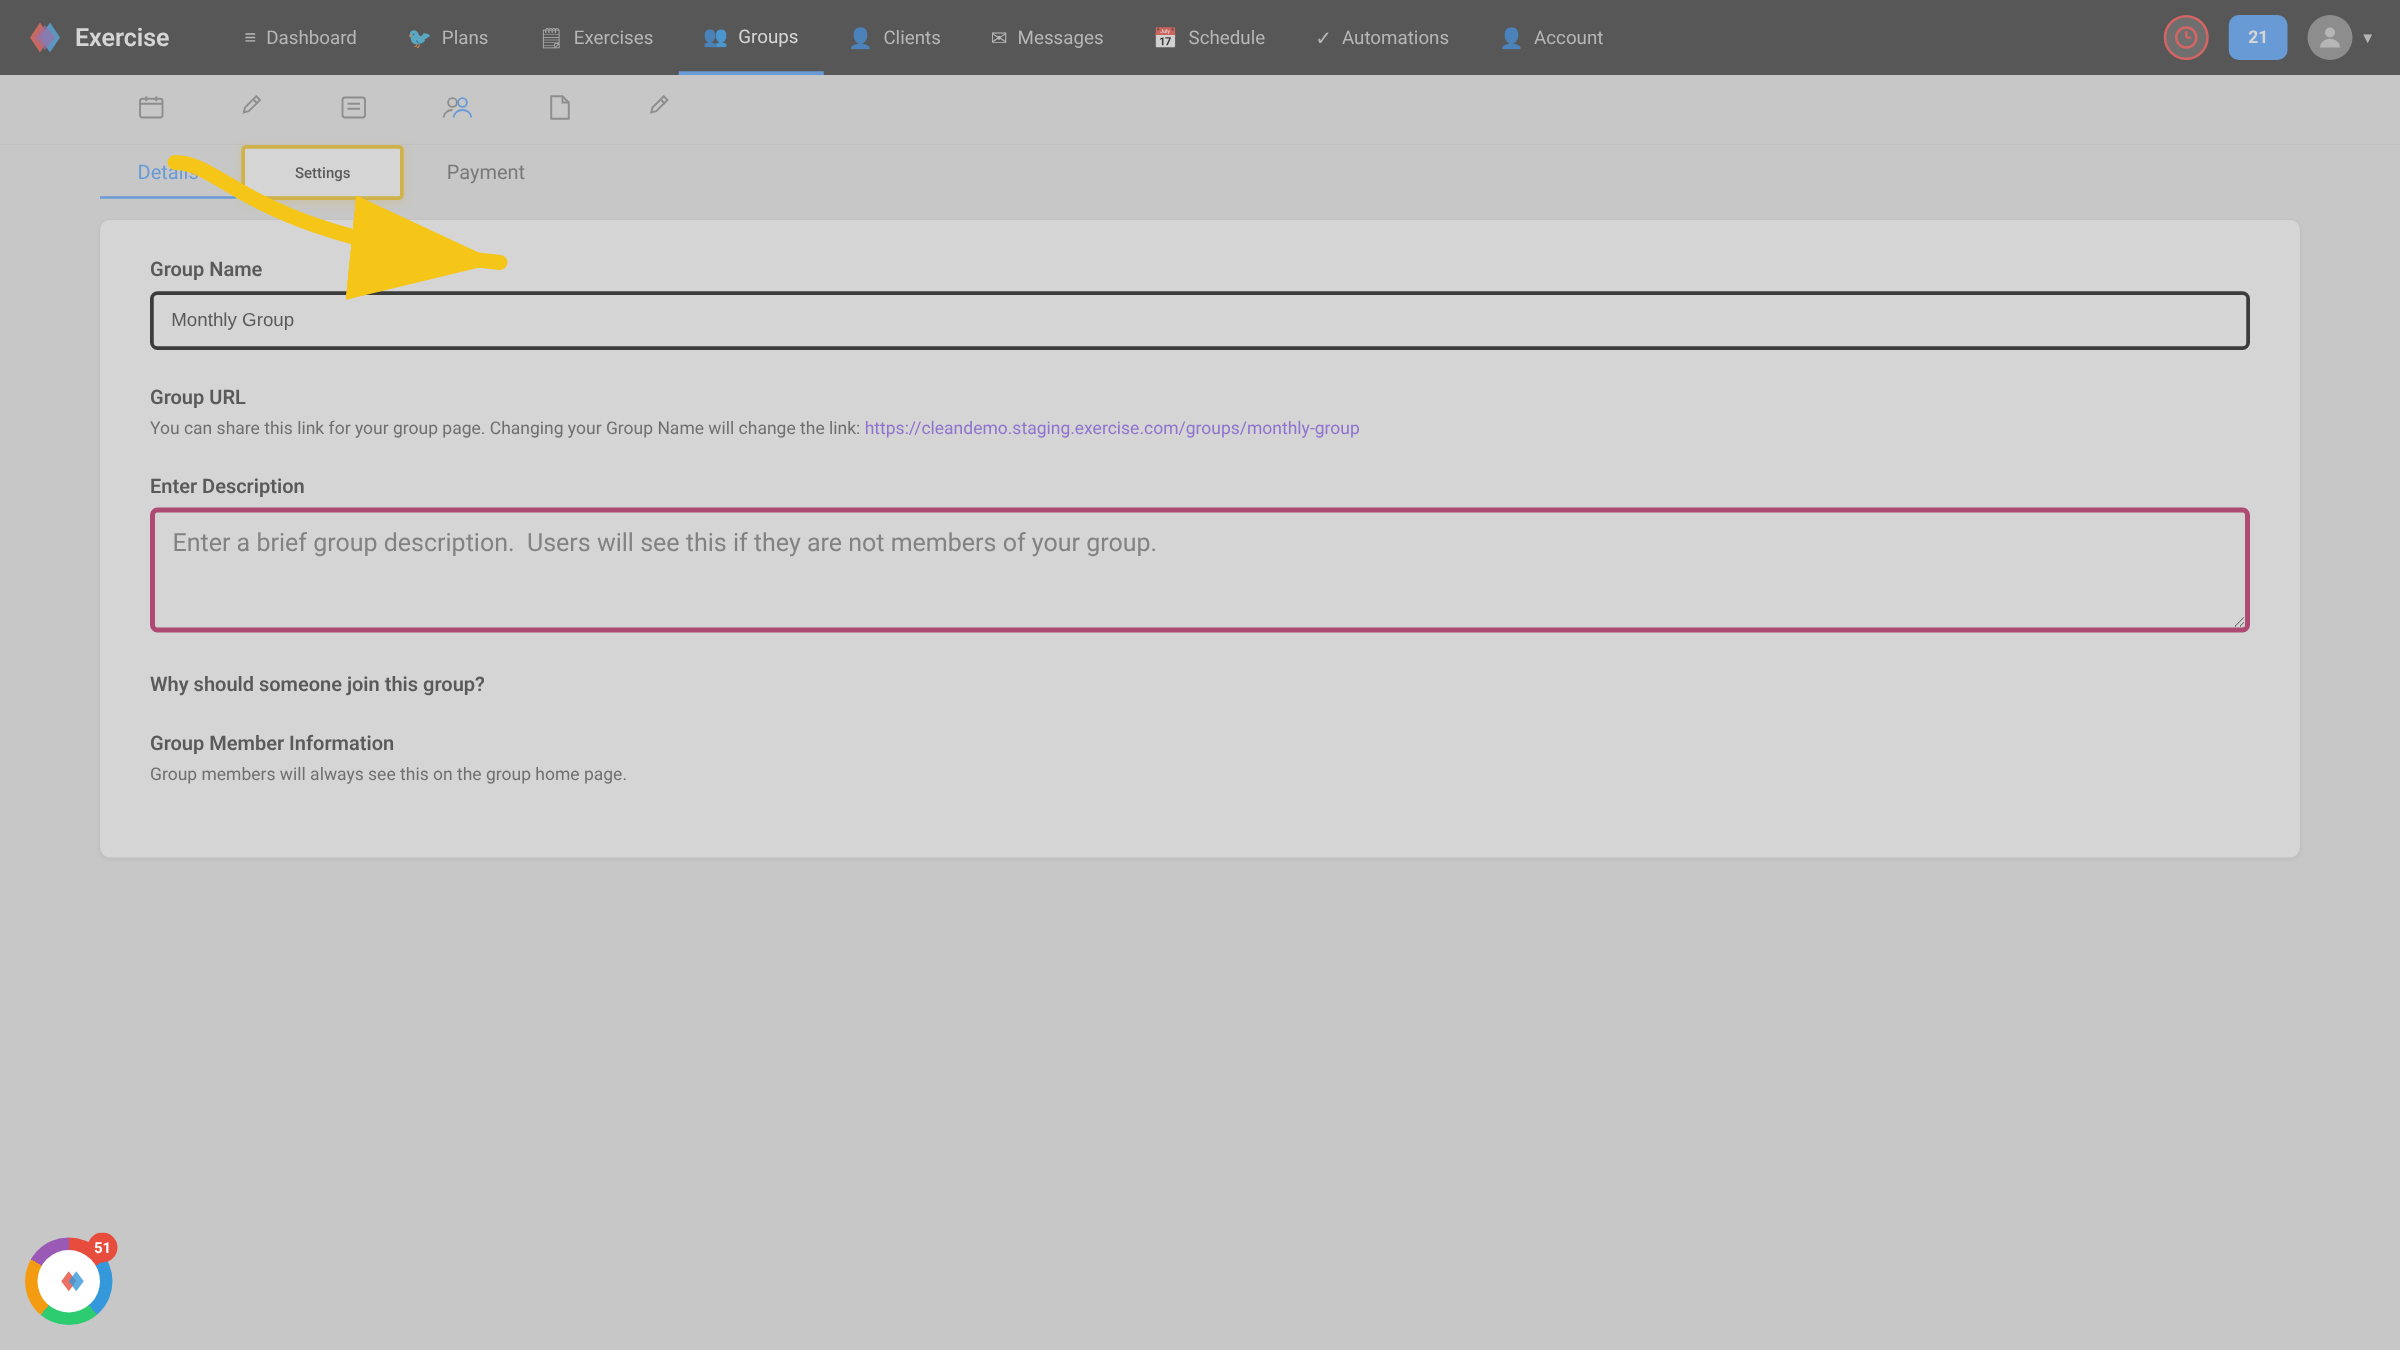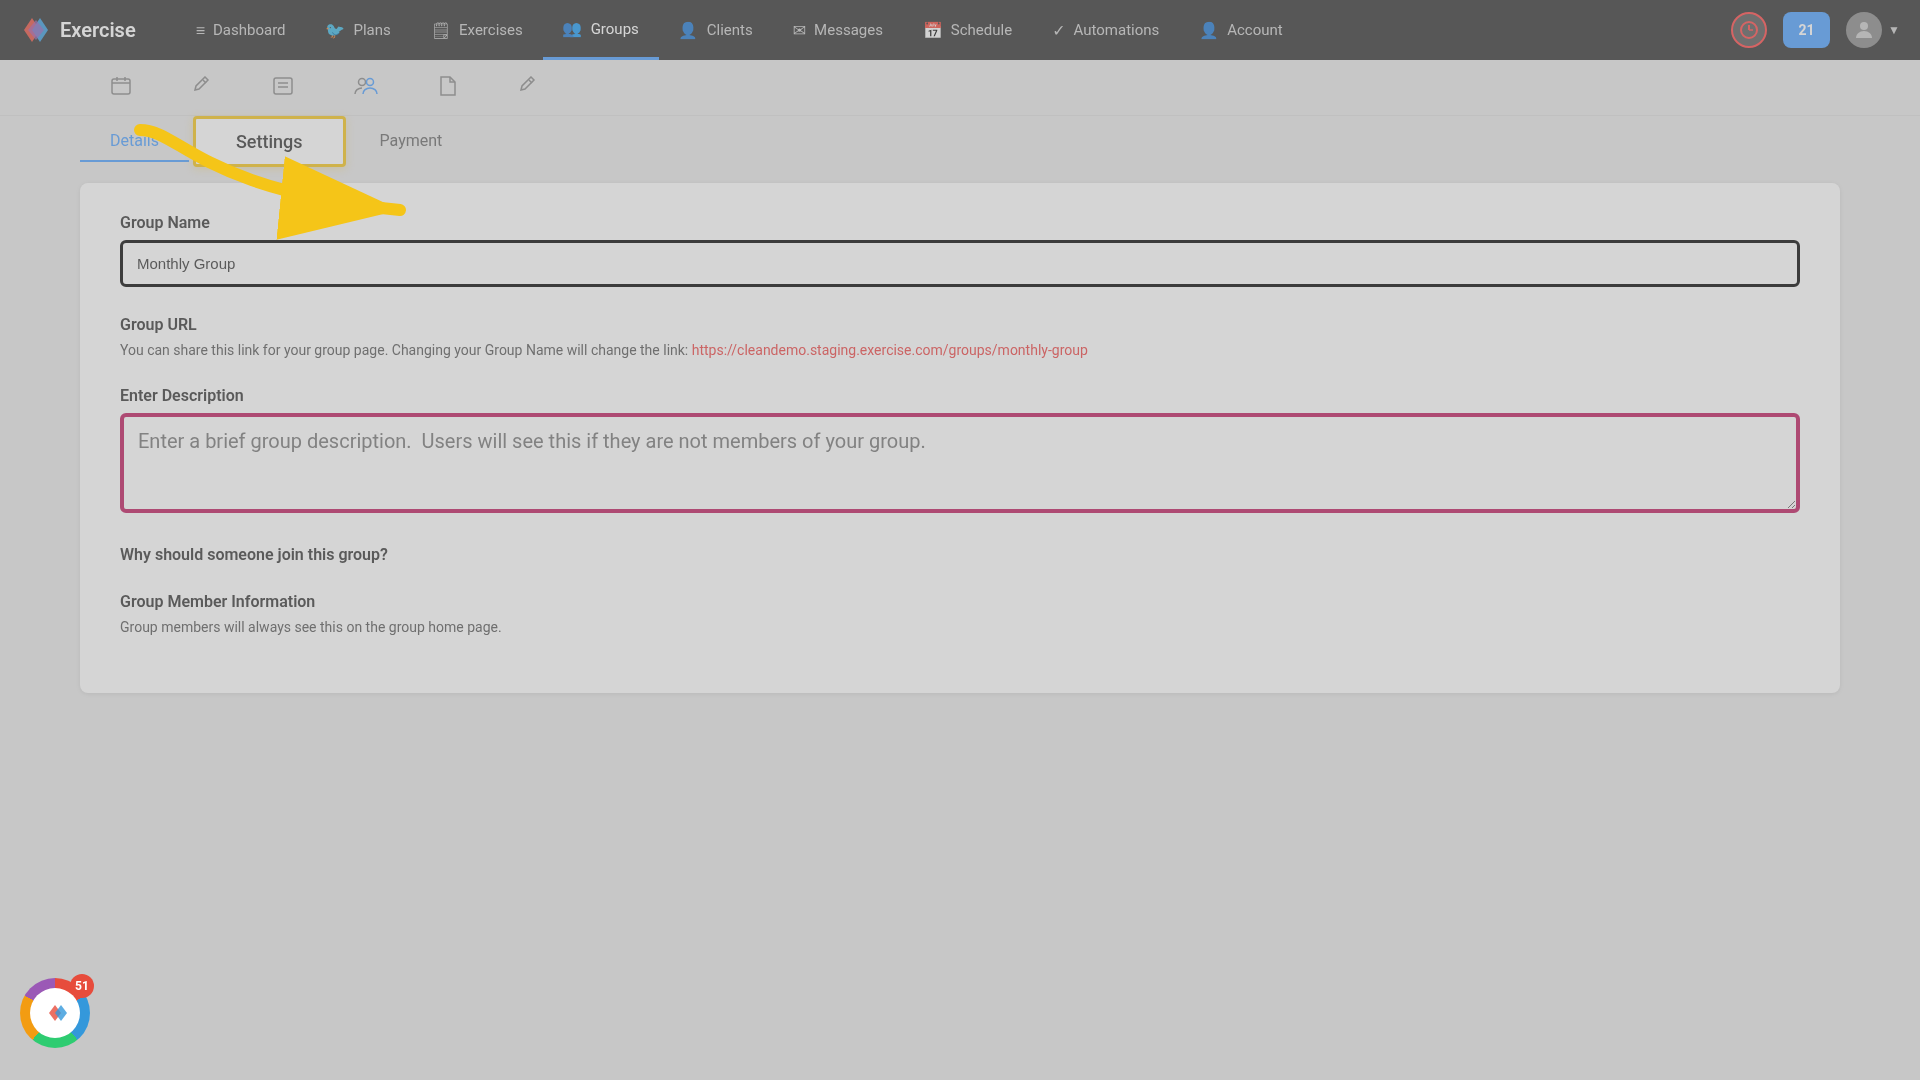--- a/index.html
+++ b/index.html
@@ -154,21 +154,21 @@
     }
     .tab-item.active {
       color: #4a9eff;
       border-bottom: 2px solid #4a9eff;
     }
     .settings-tab-highlighted {
       background: white;
       border: 3px solid #f5c518;
       border-radius: 4px;
       padding: 12px 40px;
-      font-size: 18px;
+      font-size: 12px;
       color: #333;
       cursor: pointer;
       font-weight: 500;
       box-shadow: 0 2px 8px rgba(245,197,24,0.3);
       margin: 0 4px;
     }
 
     
     .form-card {
       background: white;
@@ -209,37 +209,37 @@
       resize: vertical;
       height: 100px;
       font-family: inherit;
     }
     .form-url-text {
       font-size: 14px;
       color: #555;
       margin-bottom: 4px;
     }
     .form-url-link {
-      color: #ef4444;
+      color: #8b5cf6;
       text-decoration: none;
     }
 
     
     .overlay {
       position: absolute;
       top: 0; left: 0; right: 0; bottom: 0;
       background: rgba(150,150,150,0.4);
       pointer-events: none;
       z-index: 5;
     }
 
     
     .bottom-left-badge {
       position: fixed;
-      bottom: 32px;
+      bottom: 20px;
       left: 20px;
       z-index: 100;
       display: flex;
       align-items: center;
       justify-content: center;
     }
     .badge-circle {
       width: 70px;
       height: 70px;
       border-radius: 50%;

